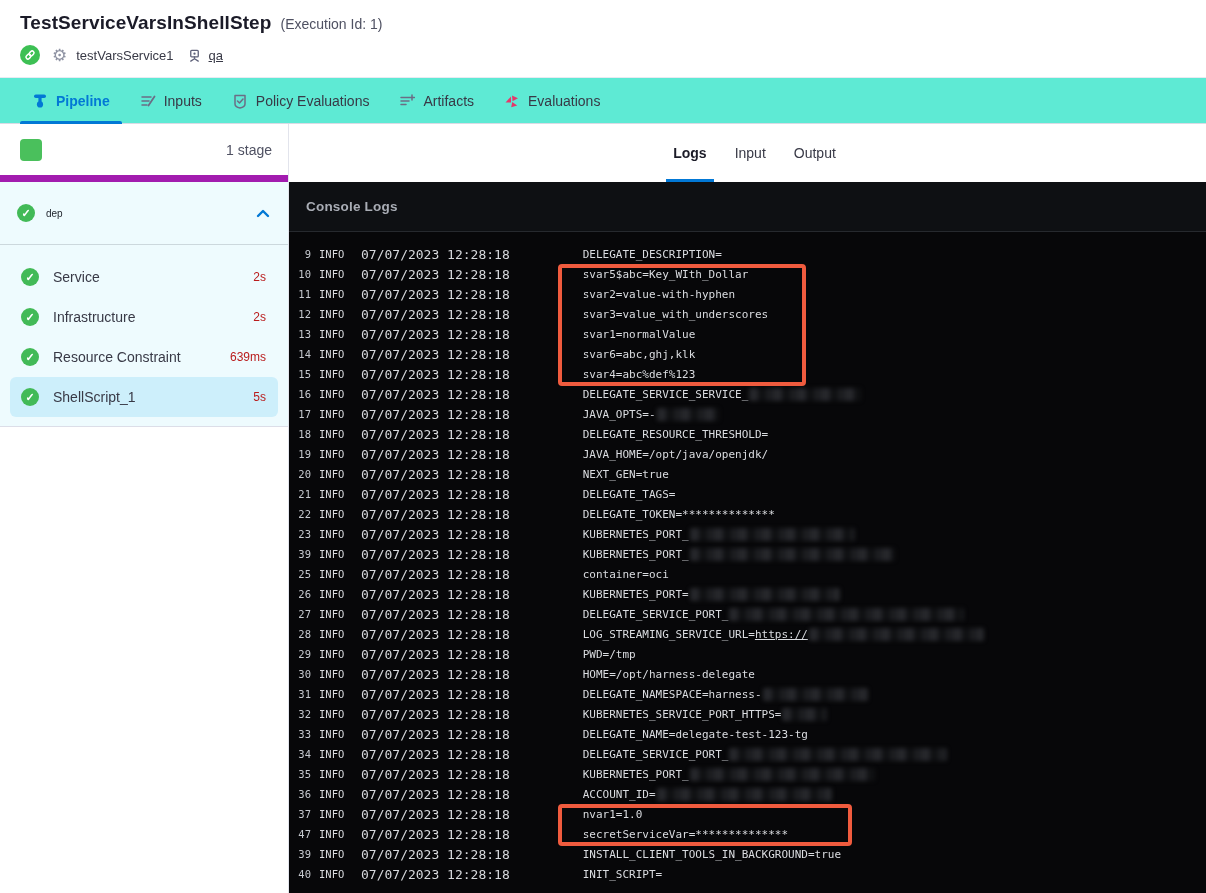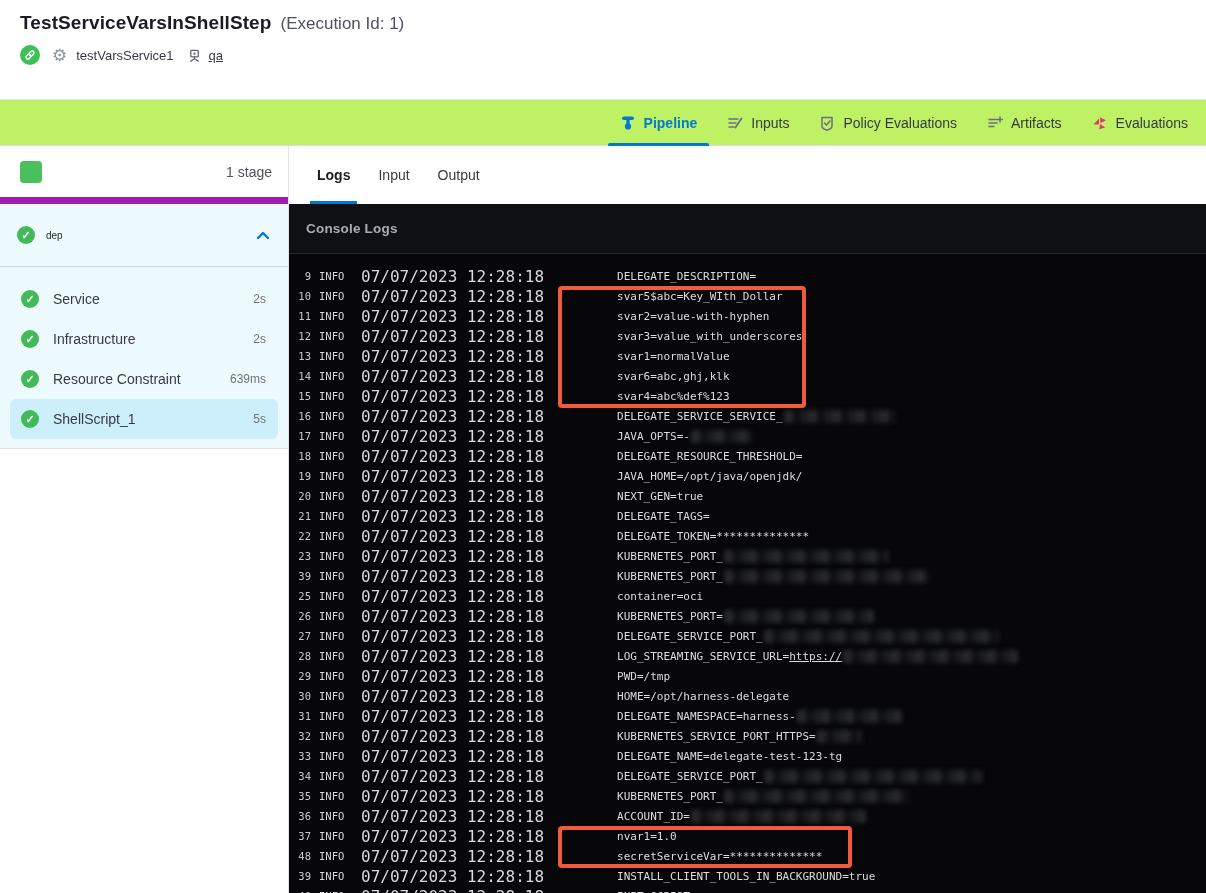--- a/index.html
+++ b/index.html
@@ -4,33 +4,33 @@
 <style>
   * { box-sizing: border-box; margin: 0; padding: 0; }
   html,body { width:1206px; height:893px; }
   body {
     font-family: "Liberation Sans", sans-serif;
     background:#fff; color:#1c1c28; overflow:hidden;
   }
   .app { width:1206px; height:893px; display:flex; flex-direction:column; }
 
   
-  .page-header { height:100px; padding:12px 0 0 20px; background:#fff; border-bottom:1px solid #e8eaf2; }
+  .page-header { height:78px; padding:12px 0 0 20px; background:#fff; border-bottom:1px solid #e8eaf2; }
   .title-row { display:flex; align-items:baseline; gap:9px; }
   .page-title { font-size:19px; font-weight:700; color:#1b1b28; letter-spacing:.1px; }
-  .exec-id { font-size:17px; color:#4f5162;text-align:center; }
+  .exec-id { font-size:14px; color:#4f5162;text-align:center; }
   .meta-row { display:flex; align-items:center; margin-top:11px; }
   .svc-circle { width:20px; height:20px; border-radius:50%; background:#3dc054; display:flex; align-items:center; justify-content:center; }
   .gear { font-size:17px; color:#8f93a3; margin-left:12px; line-height:1; }
   .svc-name { font-size:13px; color:#383946; margin-left:9px; }
   .env-icon { margin-left:13px; display:flex; }
   .env-name { font-size:13px; color:#383946; margin-left:7px;text-decoration:underline; }
 
   
-  .main-tabs { height:46px; background:#bef264; border-bottom:1px solid #d9dbe5; display:flex; align-items:stretch; padding-left:20px;justify-content:flex-end; }
+  .main-tabs { height:46px; background:#5eead4; border-bottom:1px solid #d9dbe5; display:flex; align-items:stretch; padding-left:20px; }
   .mtab { display:flex; align-items:center; gap:8px; padding:0 12px; margin-right:6px; font-size:14px; color:#383946; position:relative; cursor:pointer; }
   .mtab .ticon { display:flex; color:#6b6d85; }
   .mtab.active { color:#0278d5; font-weight:600; }
   .mtab.active .ticon { color:#0278d5; }
   .mtab.active::after { content:""; position:absolute; left:0; right:0; bottom:-1px; height:3px; background:#0278d5; border-radius:2px 2px 0 0; }
 
   
   .content { flex:1; display:flex; min-height:0; }
   .left-panel { width:289px; background:#fff; display:flex; flex-direction:column; border-right:1px solid #e2e4ec; }
   .stage-header { height:58px; display:flex; align-items:center; padding:0 16px 0 20px; border-bottom:7px solid #a21caf; background:#fff; }
@@ -39,37 +39,37 @@
 
   .stage-tree { background:#eefbfe; border-bottom:1px solid #dcdee8; }
   .stage-row { height:63px; display:flex; align-items:center; padding:0 18px 0 17px; border-bottom:1px solid #ccd8dd; cursor:pointer; }
   .check-circle { width:18px; height:18px; min-width:18px; border-radius:50%; background:#42ba57; color:#fff; font-size:11px; font-weight:700; display:flex; align-items:center; justify-content:center; }
   .stage-name { font-size:10px; color:#22272f; margin-left:11px; }
   .chev { margin-left:auto; display:flex; }
   .steps { padding:12px 10px 9px 10px; }
   .step-row { height:40px; display:flex; align-items:center; padding:0 12px 0 11px; border-radius:6px; cursor:pointer; }
   .step-row.selected { background:#cdeffb; }
   .step-label { font-size:14px; color:#383946; margin-left:14px; }
-  .step-dur { margin-left:auto; font-size:12px; color:#737373; }
+  .step-dur { margin-left:auto; font-size:12px; color:#b91c1c; }
 
   
   .right-panel { flex:1; display:flex; flex-direction:column; min-width:0; }
-  .log-tabs { height:58px; background:#fff; display:flex; align-items:center; padding-left:14px; }
+  .log-tabs { height:58px; background:#fff; display:flex; align-items:center; padding-left:14px;justify-content:center; }
   .ltab { font-size:14px; color:#383946; padding:0 7px; margin:0 7px; height:100%; display:flex; align-items:center; position:relative; cursor:pointer; }
   .ltab.active { font-weight:700; color:#1c1c28; }
   .ltab.active::after { content:""; position:absolute; left:0; right:0; bottom:0; height:3px; background:#0278d5; }
 
   .console { flex:1; background:#070709; display:flex; flex-direction:column; min-height:0; }
   .console-header { height:50px; min-height:50px; background:#0e1013; border-bottom:1px solid #26292e; display:flex; align-items:center; padding-left:17px; }
   .console-title { font-size:13.5px; font-weight:700; color:#a9adb5; letter-spacing:.2px; }
   .log-area { flex:1; position:relative; padding-top:12px; font-family:"DejaVu Sans Mono","Liberation Mono",monospace; overflow:hidden; }
   .log-row { height:20px; display:flex; align-items:center; white-space:pre; }
   .ln   { flex:0 0 22px; text-align:right; font-size:10.5px; color:#c6c9cf; }
   .lvl  { flex:0 0 28px; margin-left:8px; font-size:10.5px; color:#d7d9dd; }
-  .tms  { flex:0 0 120px; margin-left:14px; font-size:16px; color:#d7d9dd; }
+  .tms  { flex:0 0 120px; margin-left:14px; font-size:13px; color:#d7d9dd; }
   .msg  { margin-left:73px; font-size:11px; color:#dadce0; display:flex; align-items:center; }
   .msg a { color:#dadce0; text-decoration:underline; cursor:pointer; }
   .redact { display:inline-block; height:13px; border-radius:2px; margin-left:1px;
             background:repeating-linear-gradient(90deg,#26272b 0 9px,#101113 9px 17px,#1c1d20 17px 24px);
             filter:blur(2px); }
   .hl { position:absolute; border:4px solid #f05b3e; border-radius:4px; pointer-events:none; }
 </style>
 </head>
 <body>
 
@@ -227,21 +227,21 @@
             <div class="log-row"><span class="ln">28</span><span class="lvl">INFO</span><span class="tms">07/07/2023 12:28:18</span><span class="msg"><span>LOG_STREAMING_SERVICE_URL=</span><a>https://</a><span class="redact" style="width: 175px;"></span></span></div>
             <div class="log-row"><span class="ln">29</span><span class="lvl">INFO</span><span class="tms">07/07/2023 12:28:18</span><span class="msg"><span>PWD=/tmp</span></span></div>
             <div class="log-row"><span class="ln">30</span><span class="lvl">INFO</span><span class="tms">07/07/2023 12:28:18</span><span class="msg"><span>HOME=/opt/harness-delegate</span></span></div>
             <div class="log-row"><span class="ln">31</span><span class="lvl">INFO</span><span class="tms">07/07/2023 12:28:18</span><span class="msg"><span>DELEGATE_NAMESPACE=harness-</span><span class="redact" style="width: 105px;"></span></span></div>
             <div class="log-row"><span class="ln">32</span><span class="lvl">INFO</span><span class="tms">07/07/2023 12:28:18</span><span class="msg"><span>KUBERNETES_SERVICE_PORT_HTTPS=</span><span class="redact" style="width: 45px;"></span></span></div>
             <div class="log-row"><span class="ln">33</span><span class="lvl">INFO</span><span class="tms">07/07/2023 12:28:18</span><span class="msg"><span>DELEGATE_NAME=delegate-test-123-tg</span></span></div>
             <div class="log-row"><span class="ln">34</span><span class="lvl">INFO</span><span class="tms">07/07/2023 12:28:18</span><span class="msg"><span>DELEGATE_SERVICE_PORT_</span><span class="redact" style="width: 218px;"></span></span></div>
             <div class="log-row"><span class="ln">35</span><span class="lvl">INFO</span><span class="tms">07/07/2023 12:28:18</span><span class="msg"><span>KUBERNETES_PORT_</span><span class="redact" style="width: 185px;"></span></span></div>
             <div class="log-row"><span class="ln">36</span><span class="lvl">INFO</span><span class="tms">07/07/2023 12:28:18</span><span class="msg"><span>ACCOUNT_ID=</span><span class="redact" style="width: 175px;"></span></span></div>
             <div class="log-row"><span class="ln">37</span><span class="lvl">INFO</span><span class="tms">07/07/2023 12:28:18</span><span class="msg"><span>nvar1=1.0</span></span></div>
-            <div class="log-row"><span class="ln">48</span><span class="lvl">INFO</span><span class="tms">07/07/2023 12:28:18</span><span class="msg"><span>secretServiceVar=**************</span></span></div>
+            <div class="log-row"><span class="ln">47</span><span class="lvl">INFO</span><span class="tms">07/07/2023 12:28:18</span><span class="msg"><span>secretServiceVar=**************</span></span></div>
             <div class="log-row"><span class="ln">39</span><span class="lvl">INFO</span><span class="tms">07/07/2023 12:28:18</span><span class="msg"><span>INSTALL_CLIENT_TOOLS_IN_BACKGROUND=true</span></span></div>
             <div class="log-row"><span class="ln">40</span><span class="lvl">INFO</span><span class="tms">07/07/2023 12:28:18</span><span class="msg"><span>INIT_SCRIPT=</span></span></div>
             <div class="hl" style="top: 32px; height: 122px; left: 269px; width: 248px; border-color: rgb(240, 91, 62);"></div>
             <div class="hl" style="top: 572px; height: 42px; left: 269px; width: 294px; border-color: rgb(240, 91, 62);"></div>
           </div>
       </div>
     </main>
 
   </div>
 </div>

